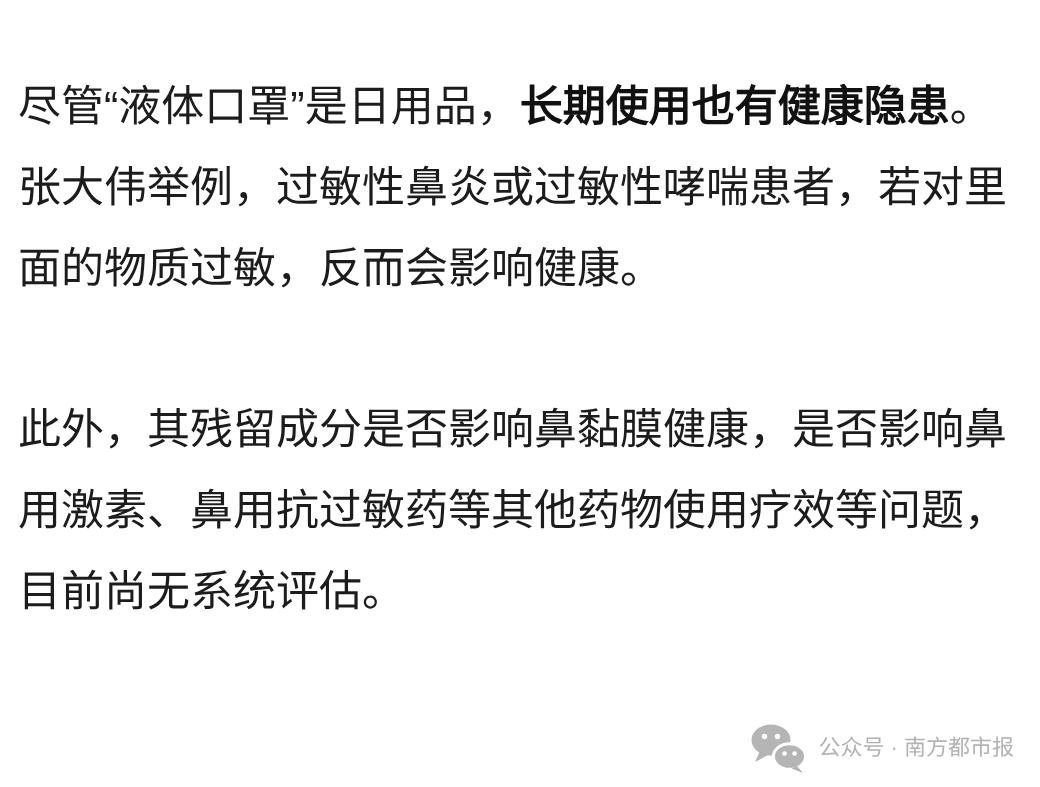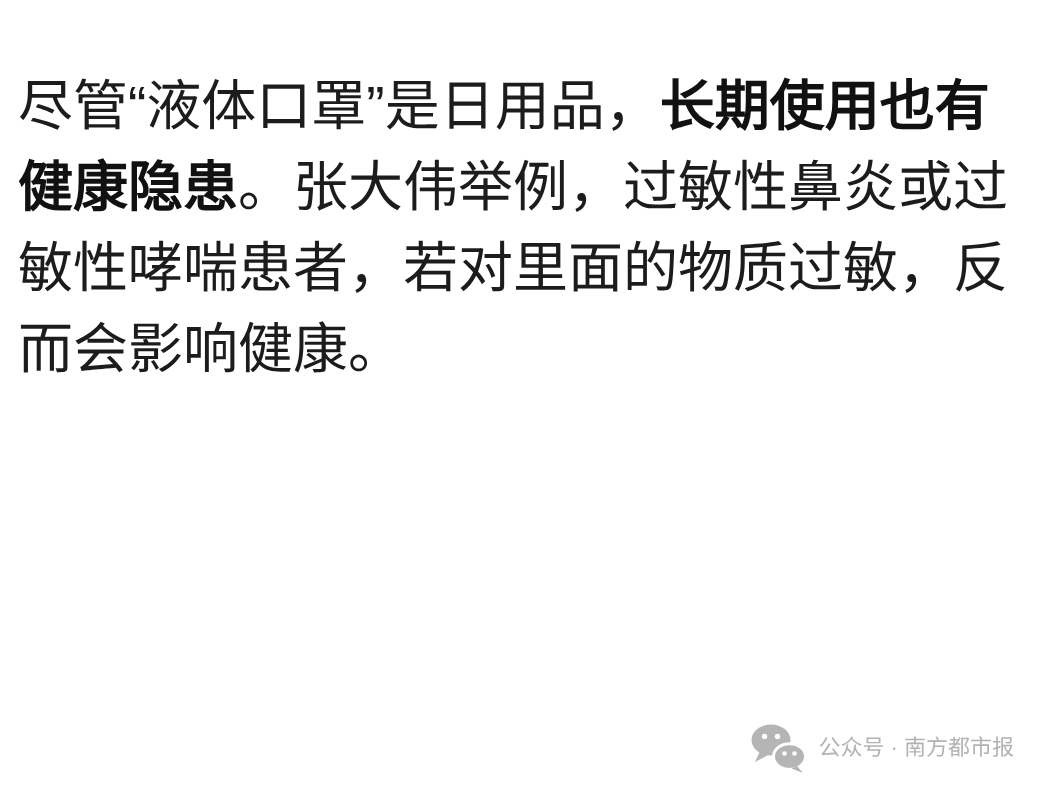--- a/index.html
+++ b/index.html
@@ -12,21 +12,21 @@
     width: 1040px;
     height: 787px;
     box-sizing: border-box;
     background: #ffffff;
     overflow: hidden;
     padding: 66px 18px 0 18px;
     font-family: "Liberation Sans", "DejaVu Sans", sans-serif;
   }
   .para {
     margin: 0 0 80px 0;
-    font-size: 55px;
+    font-size: 43px;
     line-height: 81px;
     color: #1c1c1c;
     text-align: left;
     letter-spacing: 0;
     word-break: break-all;
   }
   .para strong {
     font-weight: bold;
     color: #111111;
   }
@@ -47,20 +47,21 @@
     flex: 0 0 auto;
   }
 </style>
 </head>
 <body>
 
 <main class="page">
 
   <p class="para"><span>尽管“液体口罩”是日用品，</span><strong>长期使用也有健康隐患</strong><span>。张大伟举例，过敏性鼻炎或过敏性哮喘患者，若对里面的物质过敏，反而会影响健康。</span></p>
 
+  <p class="para"><span>此外，其残留成分是否影响鼻黏膜健康，是否影响鼻用激素、鼻用抗过敏药等其他药物使用疗效等问题，目前尚无系统评估。</span></p>
 
   <footer class="watermark">
     <svg class="wx-icon" width="56" height="50" viewBox="0 0 56 50" aria-hidden="true">
 
       <ellipse cx="21" cy="17" rx="19.5" ry="15.5" fill="#b5b5b5"></ellipse>
       <path d="M10 28 L5 39 L20 31 Z" fill="#b5b5b5"></path>
       <circle cx="14.5" cy="13.5" r="2.7" fill="#ffffff"></circle>
       <circle cx="27.5" cy="13.5" r="2.7" fill="#ffffff"></circle>
 
       <ellipse cx="39.5" cy="33.5" rx="16" ry="12.8" stroke="#ffffff" stroke-width="3" fill="#b5b5b5"></ellipse>

